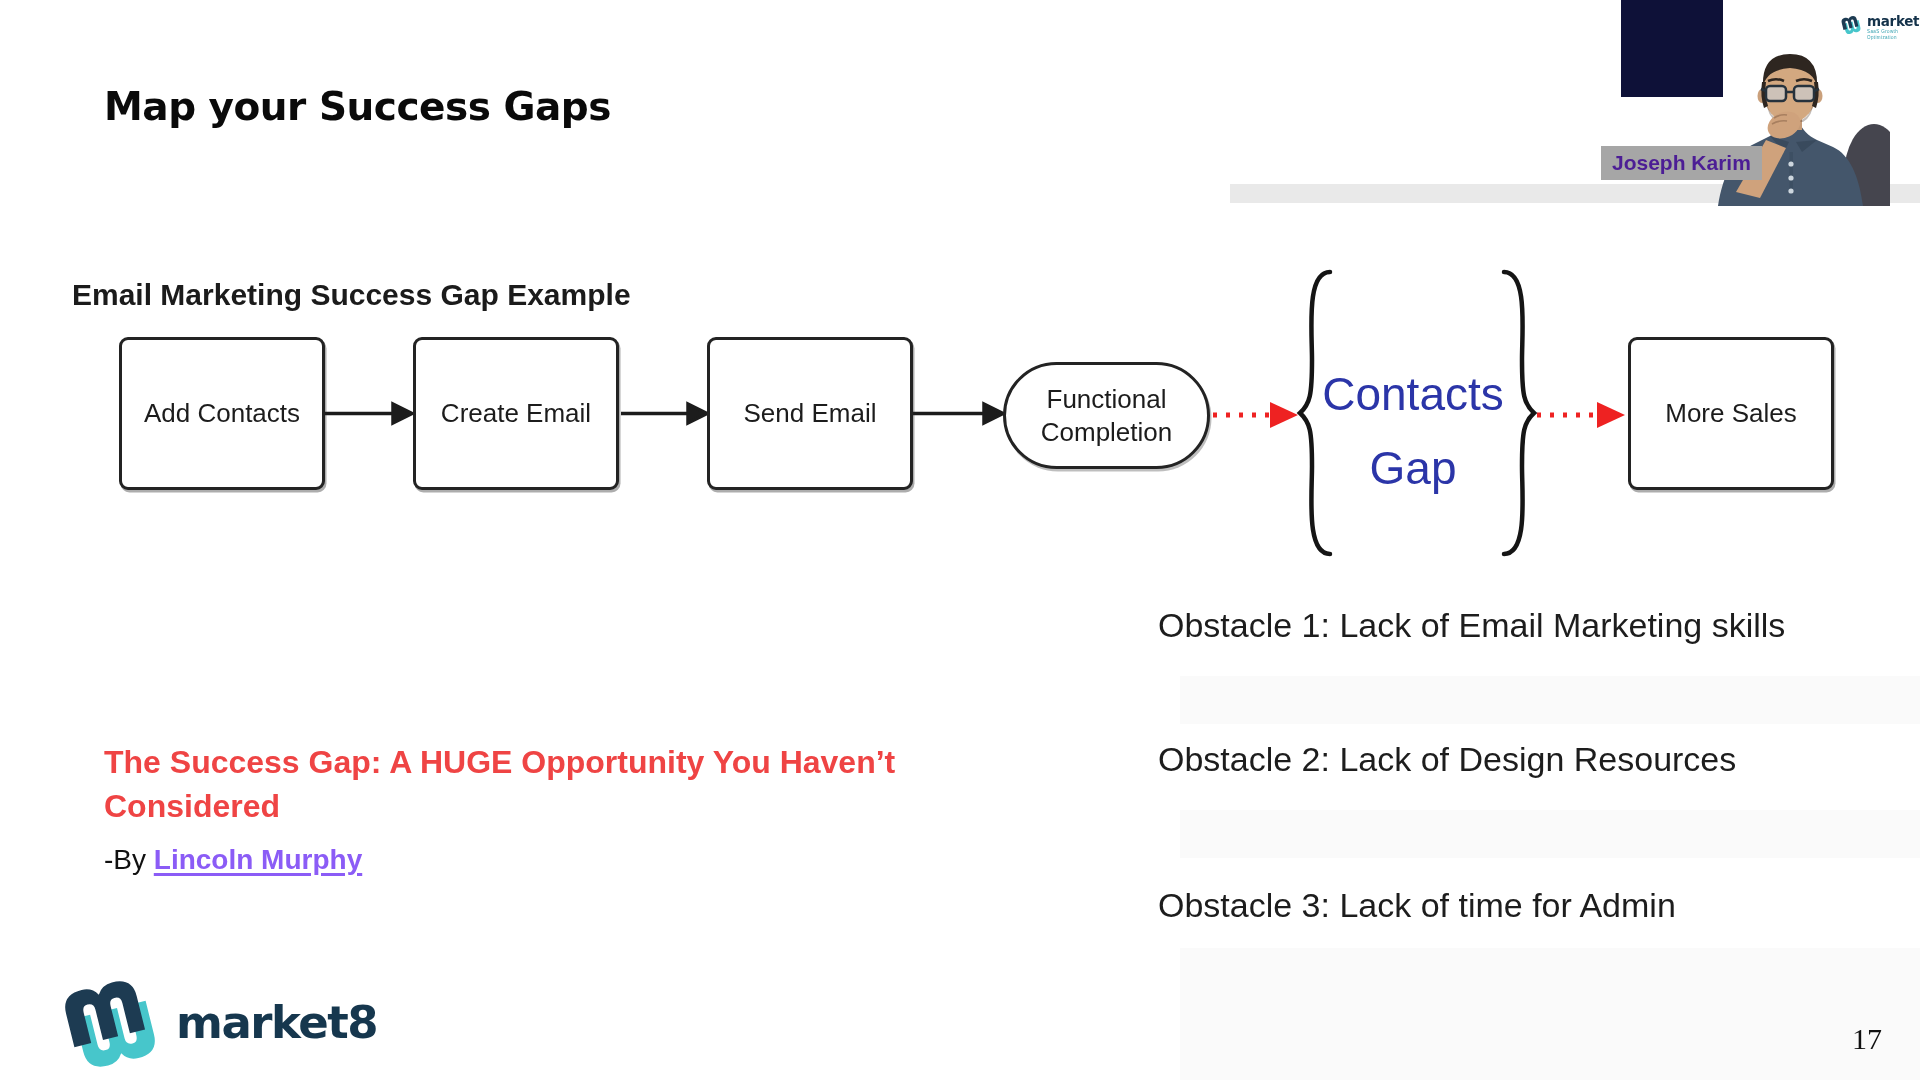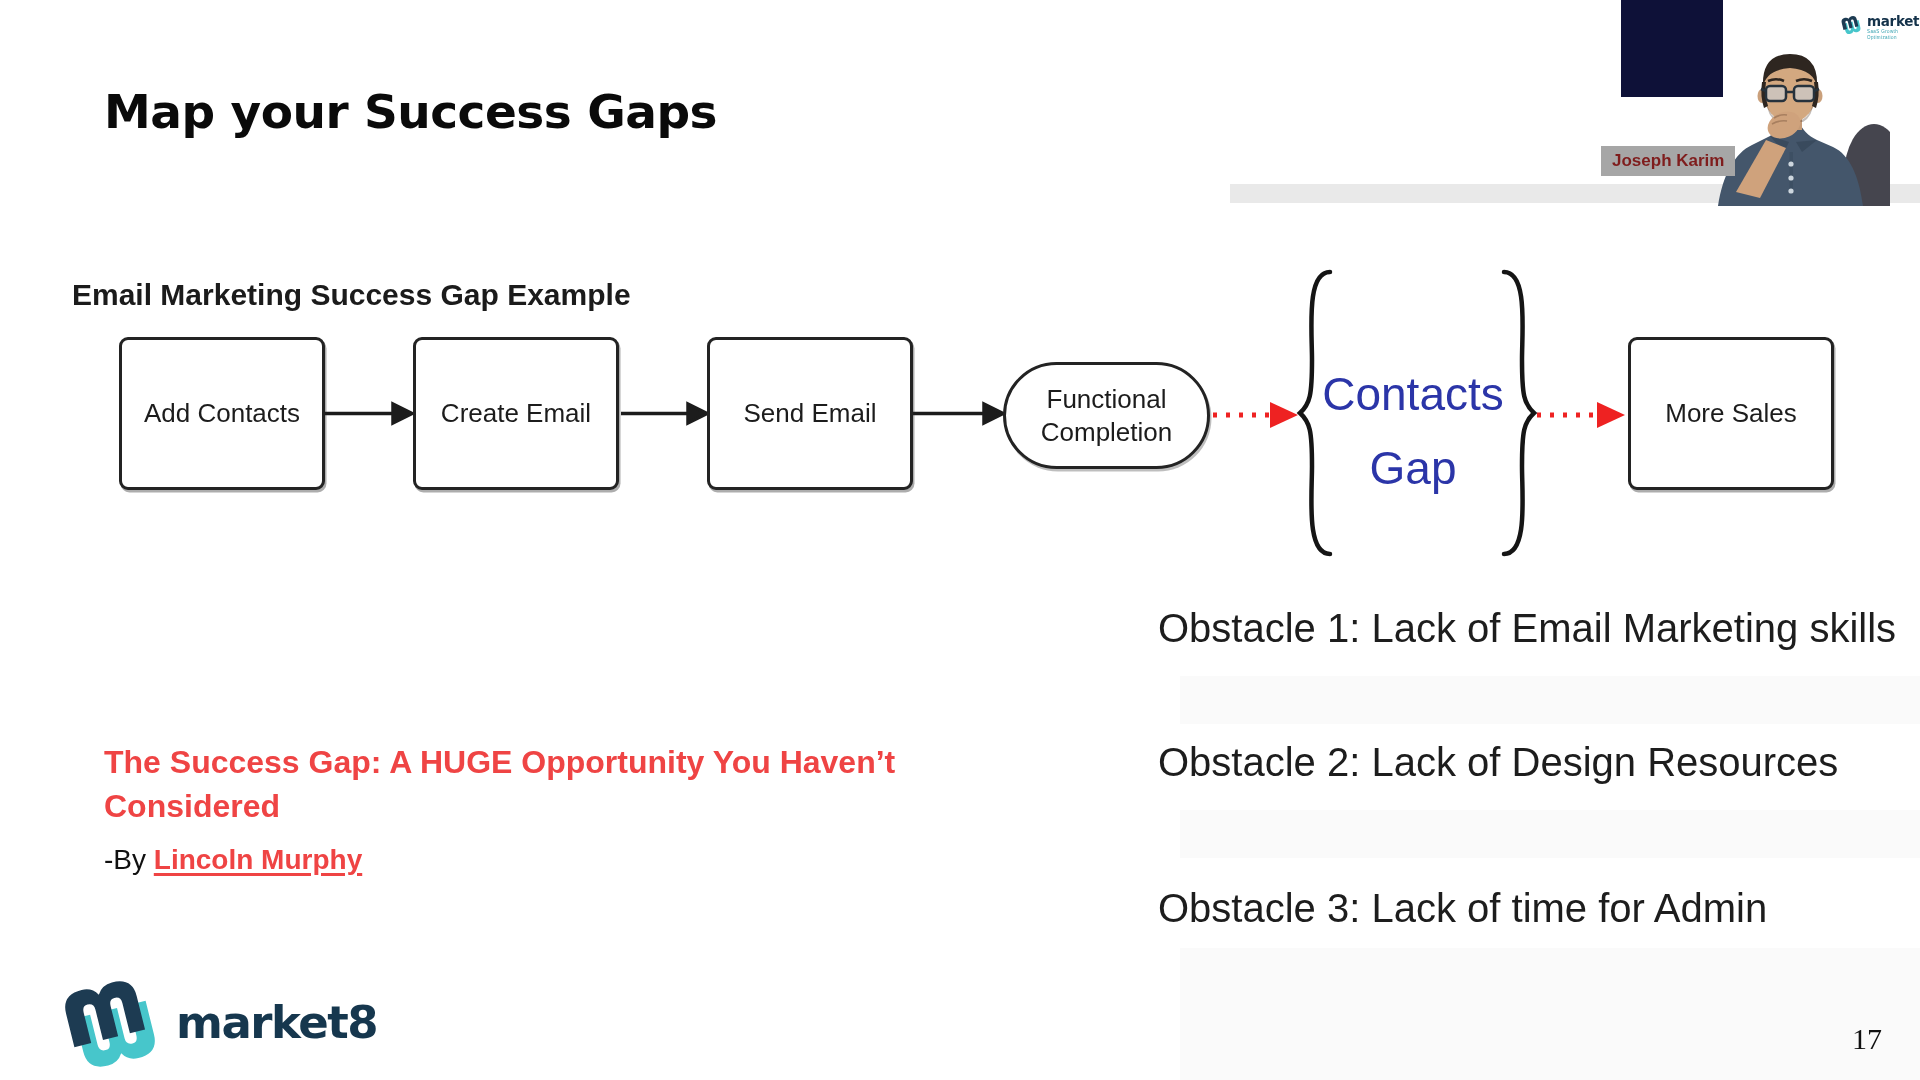--- a/index.html
+++ b/index.html
@@ -8,71 +8,71 @@
 
   
   .band{position:absolute;pointer-events:none;}
   .band-shelf{left:1230px;top:184px;width:690px;height:19px;background:#e9e9e9;}
   .band-a{left:1180px;top:676px;width:740px;height:48px;background:#fafafa;}
   .band-b{left:1180px;top:810px;width:740px;height:48px;background:#fafafa;}
   .band-c{left:1180px;top:948px;width:740px;height:132px;background:#fafafa;}
 
   
   .slide-title{position:absolute;left:104px;top:84px;margin:0;
-    font-family:"DejaVu Sans",sans-serif;font-weight:bold;font-size:47px;
+    font-family:"DejaVu Sans",sans-serif;font-weight:bold;font-size:39px;
     letter-spacing:-0.5px;color:#0a0a0a;}
 
   
   .diagram{position:absolute;left:0;top:260px;width:1540px;height:330px;}
   .diagram-heading{position:absolute;left:72px;top:18px;font-weight:bold;font-size:30px;color:#1b1b1b;}
   .node{position:absolute;display:flex;align-items:center;justify-content:center;
     text-align:center;border:3px solid #232323;background:#fff;color:#1c1c1c;
     font-size:26px;line-height:1.25;}
   .rect{width:200px;height:147px;border-radius:9px;box-shadow:1.5px 2.5px 0 rgba(40,40,40,0.38);}
   .n1{left:119px;top:77px;}
   .n2{left:413px;top:77px;}
   .n3{left:707px;top:77px;}
   .stadium{left:1003px;top:102px;width:161px;height:99px;border-radius:56px;
     padding:1px 20px;box-shadow:1.5px 2.5px 0 rgba(40,40,40,0.3);}
   .n6{left:1628px;top:77px;}
   .gap-label{position:absolute;left:1318px;top:98px;width:190px;text-align:center;
     font-size:46px;line-height:1.6;color:#2b35a8;}
   .diagram-svg{position:absolute;left:0;top:0;width:1920px;height:330px;}
 
   
-  .obstacle{position:absolute;left:1158px;font-size:40px;color:#1d1d1d;}
+  .obstacle{position:absolute;left:1158px;font-size:34px;color:#1d1d1d;}
   .o1{top:606px;}
   .o2{top:740px;}
   .o3{top:886px;}
 
   
   .article{position:absolute;left:104px;top:740px;width:920px;}
   .article-title{font-weight:bold;font-size:32px;line-height:44px;color:#ef4444;}
   .byline{margin-top:16px;font-size:28px;color:#101010;}
-  .byline-link{color:#ef4444;font-weight:bold;text-decoration:underline;
+  .byline-link{color:#8b5cf6;font-weight:bold;text-decoration:underline;
     text-decoration-thickness:2.5px;text-underline-offset:4px;cursor:pointer;}
 
   
   .footer-icon{position:absolute;left:58px;top:972px;width:104px;height:104px;}
   .footer-wordmark{position:absolute;left:176px;top:996px;
     font-family:"DejaVu Sans",sans-serif;font-weight:bold;font-size:45px;
     letter-spacing:-1.5px;color:#16374e;}
   .page-number{position:absolute;left:1852px;top:1022px;font-size:30px;color:#111;font-family:Liberation Serif, serif;}
 
   
   .webcam{position:absolute;left:1590px;top:0;width:330px;height:206px;}
   .navy-rect{position:absolute;left:31px;top:0;width:102px;height:97px;background:#0e1138;}
   .wb-brand{position:absolute;left:250px;top:14px;display:flex;gap:5px;align-items:flex-start;}
   .wb-brand-icon{width:22px;height:22px;flex:0 0 auto;}
   .wb-name{font-family:"DejaVu Sans",sans-serif;font-weight:bold;font-size:13.5px;
     letter-spacing:-0.3px;color:#14324a;line-height:1.1;}
   .wb-tag{font-size:4.5px;color:#2f9fae;letter-spacing:0.4px;line-height:1.4;}
   .person-svg{position:absolute;left:100px;top:48px;width:200px;height:158px;}
-  .name-tag{position:absolute;left:11px;top:146px;background:#a6a6a6;color:#7f1d1d;
-    font-weight:bold;font-size:17px;padding:5px 11px;}
+  .name-tag{position:absolute;left:11px;top:146px;background:#a6a6a6;color:#4c1d95;
+    font-weight:bold;font-size:21px;padding:5px 11px;}
 </style>
 </head>
 <body>
 
 <svg width="0" height="0" style="position:absolute" aria-hidden="true">
   <defs>
     <g id="m8mark">
       <path d="M0,62 L0,22 Q0,0 24,0 Q36,0 42,10 Q48,0 60,0 Q84,0 84,22 L84,62 L66,62 L66,26 Q66,18 58.5,18 Q52,18 52,26 L52,62 L34,62 L34,26 Q34,18 26.5,18 Q20,18 20,26 L20,62 Z" transform="rotate(180 60 60) translate(10,16) rotate(-14 40 30)" fill="#47c6cb"></path>
       <path d="M0,62 L0,22 Q0,0 24,0 Q36,0 42,10 Q48,0 60,0 Q84,0 84,22 L84,62 L66,62 L66,26 Q66,18 58.5,18 Q52,18 52,26 L52,62 L34,62 L34,26 Q34,18 26.5,18 Q20,18 20,26 L20,62 Z" transform="translate(10,16) rotate(-14 40 30)" fill="#1d3b52"></path>
     </g>

